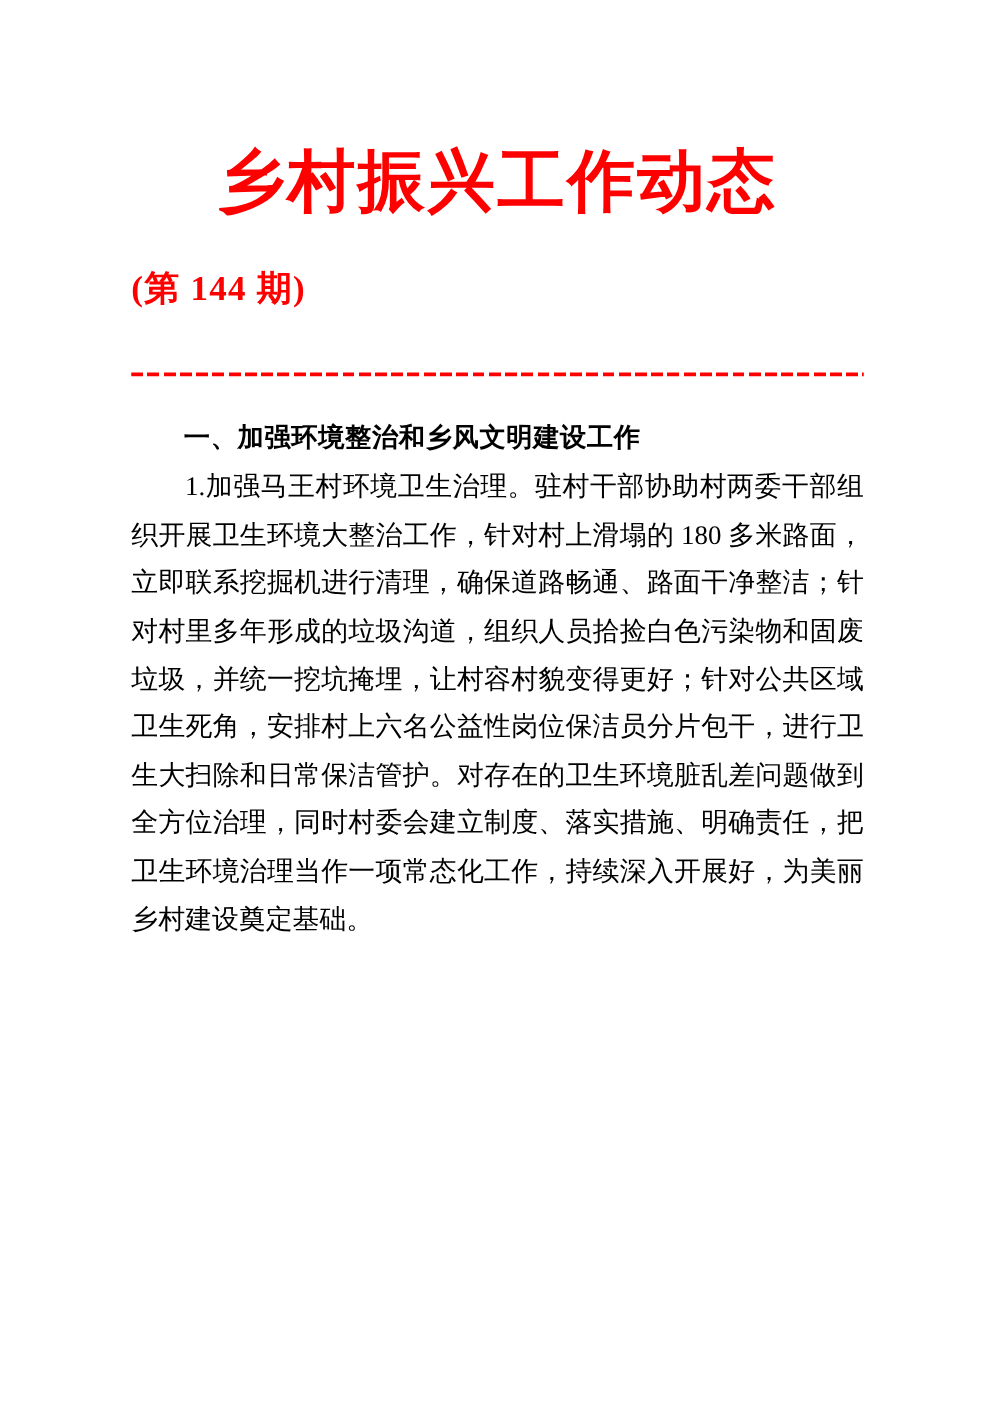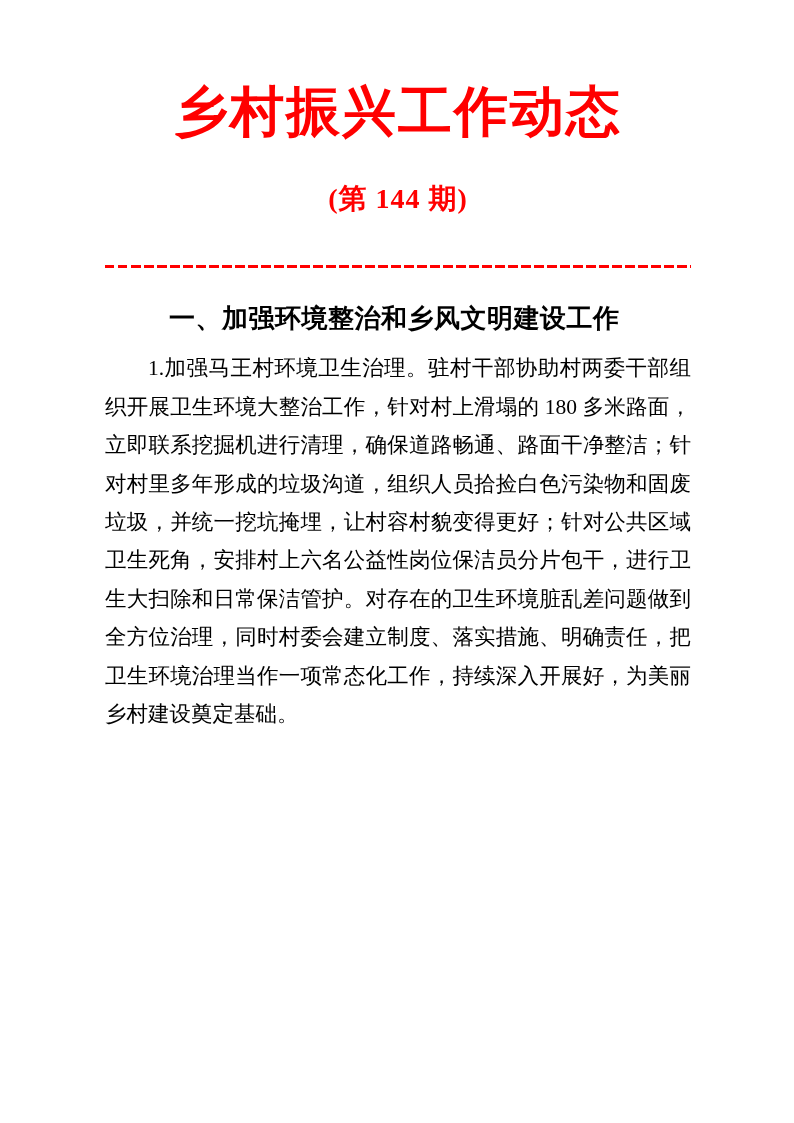--- a/index.html
+++ b/index.html
@@ -7,39 +7,38 @@
     padding: 0;
     background: #ffffff;
   }
   .page {
     position: relative;
     width: 794px;
     height: 1123px;
     margin: 0 auto;
     background: #ffffff;
     box-sizing: border-box;
-    padding: 78px 103px 0 105px;
+    padding: 111px 103px 0 105px;
     overflow: hidden;
     font-family: "Liberation Serif", "DejaVu Serif", serif;
     color: #000000;
   }
   .doc-title {
     margin: 0;
     text-align: center;
     color: #ff0000;
     font-size: 54px;
     font-weight: bold;
     line-height: 68px;
     letter-spacing: 2px;
     font-family: "Liberation Serif", "DejaVu Serif", serif;
     white-space: nowrap;
   }
   .issue-line {
     margin-top: 36px;
-    text-align: center;
     color: #ff0000;
     font-size: 28px;
     font-weight: bold;
     line-height: 34px;
     letter-spacing: 1px;
   }
   .dashed-divider {
     margin-top: 49px;
     height: 3px;
     width: 100%;
@@ -53,22 +52,22 @@
   .para {
     margin: 0;
     font-size: 21.5px;
     line-height: 38.4px;
     text-align: justify;
     text-justify: inter-ideograph;
     text-indent: 2em;
     font-family: "Liberation Serif", "DejaVu Serif", serif;
   }
   .section-heading {
-    margin: 12px;
-    font-size: 26px;
+    margin: 0;
+    font-size: 21px;
     line-height: 38.4px;
     font-weight: bold;
     text-indent: 2em;
     text-align: left;
     font-family: "Liberation Sans", "DejaVu Sans", sans-serif;
     letter-spacing: 0.5px;
   }
 </style>
 </head>
 <body>

